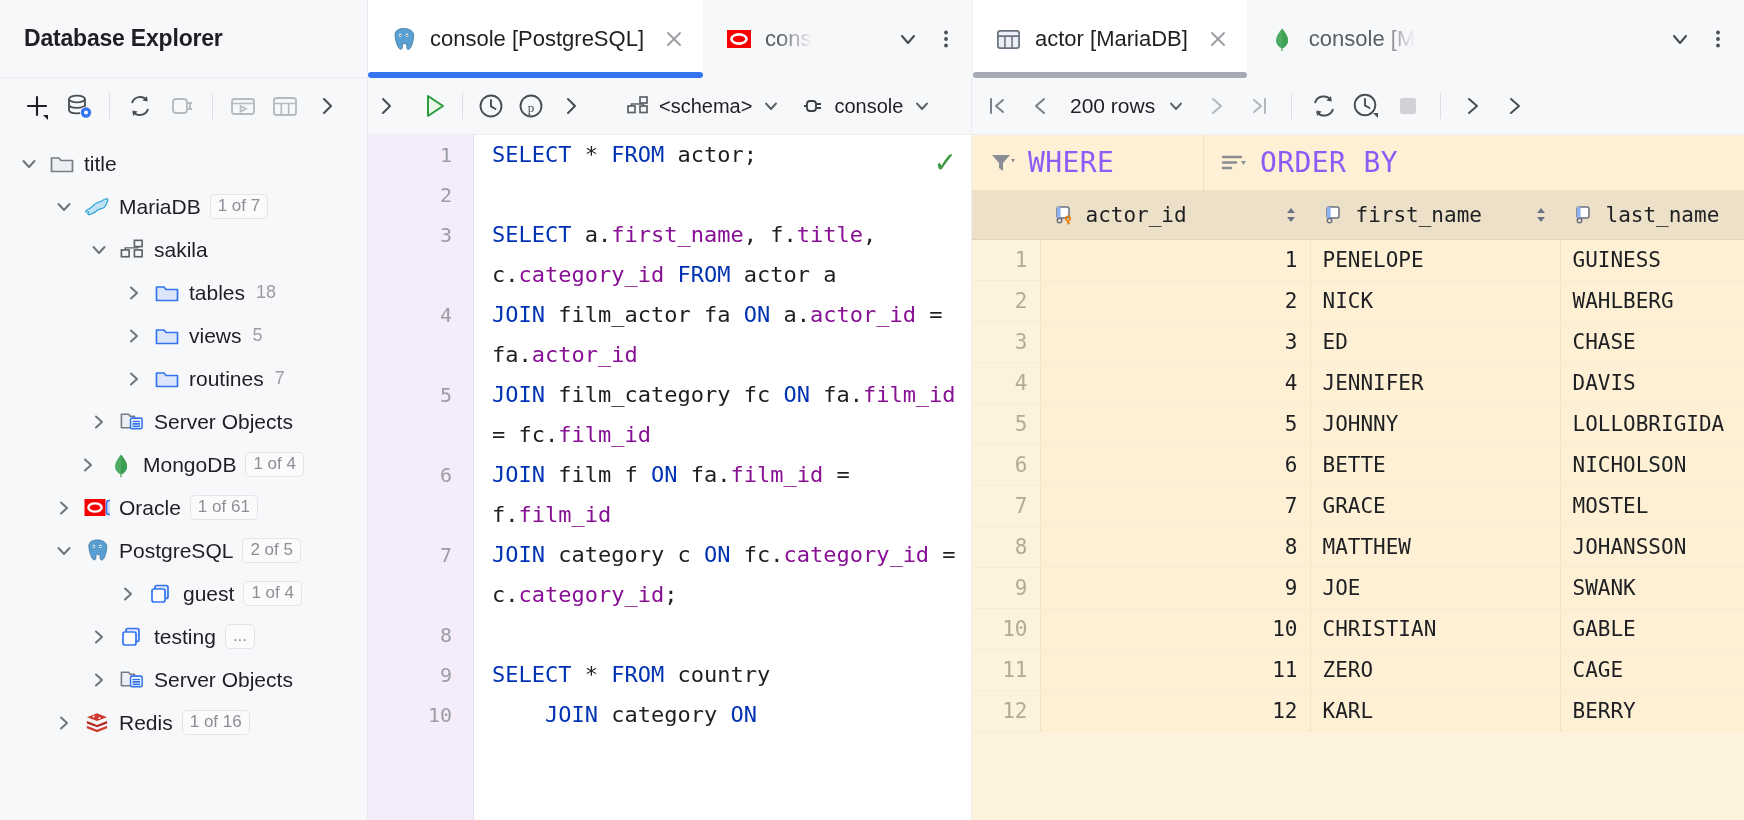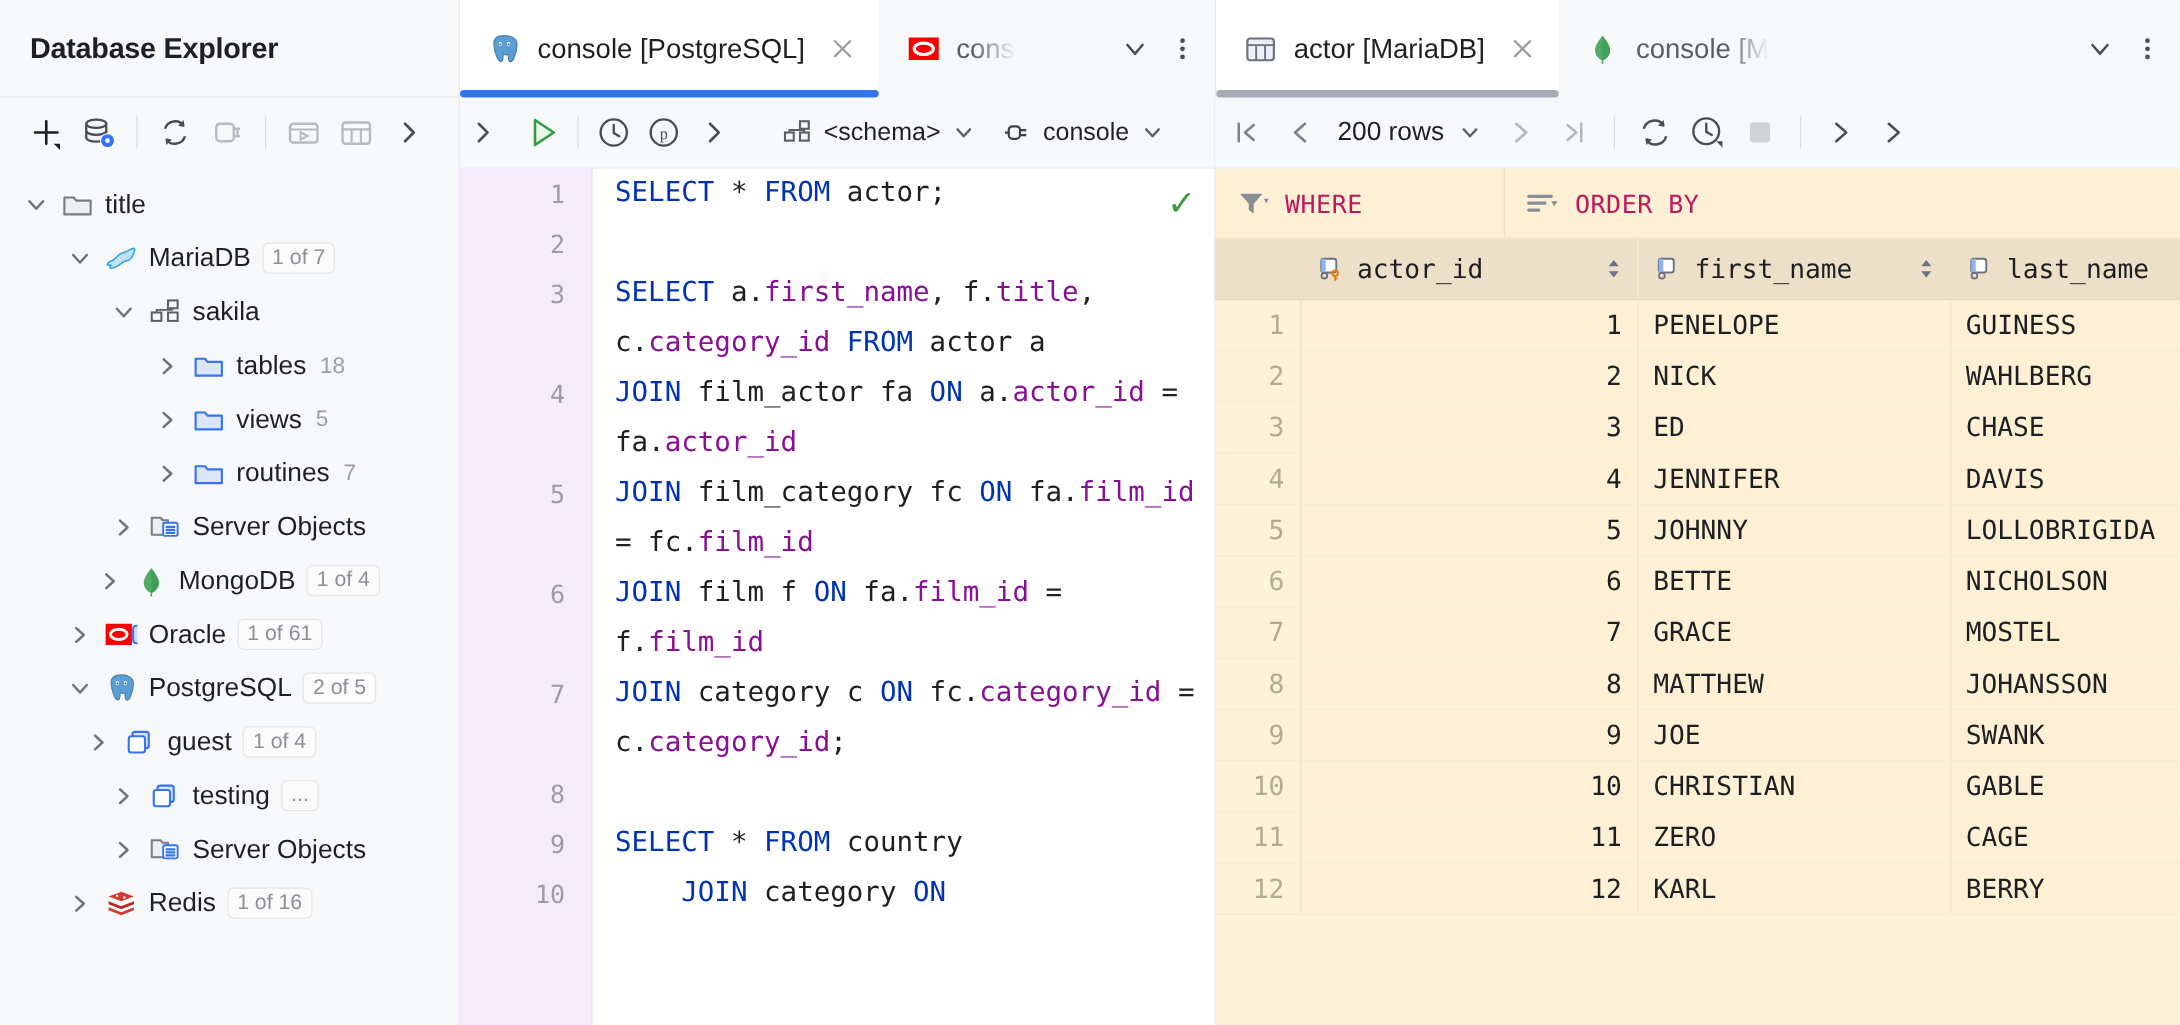--- a/index.html
+++ b/index.html
@@ -275,22 +275,22 @@
   .filter-cell {
     display: flex;
     align-items: center;
     gap: 12px;
     padding-left: 16px;
   }
   .filter-cell.where { width: 232px; flex:0 0 232px; border-right: 1px solid #f0e0bd;}
   .filter-cell.order { flex: 1; }
   .filter-label {
     font-family: "DejaVu Sans Mono", monospace;
-    font-size: 20px;
-    color: #be185d;
+    font-size: 28px;
+    color: #8b5cf6;
     letter-spacing: 0.4px;
   }
 
   .grid {
     flex: 1;
     overflow: hidden;
     position: relative;
     background: #fdf2dc;
   }
   table.datagrid {
@@ -539,21 +539,21 @@
               <path d="M16 3c-6 0-10 2.6-10 7.4 0 4.2 1.2 9.3 3.2 13.6 1 2.2 2.3 3.6 3.6 3.6 1 0 1.5-.8 1.7-2.2.2-1.6.4-3.6.4-5.4 0 0 1.2 1.2 2.4 1.2s2.3-.8 2.3-.8c0 2 .2 4.2.5 5.6.3 1.3.8 1.8 1.6 1.8 1.4 0 2.6-1.6 3.5-3.8C27.1 19.8 28 15 28 11c0-4.8-5-8-12-8z" fill="#5a9fd4" stroke="#4a7fa8" stroke-width="1.1"></path>
               <ellipse cx="12.1" cy="11" rx="1.5" ry="2" fill="#ffffff"></ellipse>
               <ellipse cx="20" cy="11" rx="1.5" ry="2" fill="#ffffff"></ellipse>
               <circle cx="12.1" cy="11.3" r=".8" fill="#1b3a54"></circle>
               <circle cx="20" cy="11.3" r=".8" fill="#1b3a54"></circle>
             </svg>
           </span>
           <span class="node-label">PostgreSQL</span>
           <span class="badge">2 of 5</span>
         </div>
-        <div class="node" style="padding-left: 68px;">
+        <div class="node" style="padding-left: 117px;">
           <span class="chev">
             <svg width="22" height="22" viewBox="0 0 22 22">
               <path d="M8 5.5 L14 11 L8 16.5" fill="none" stroke="#6f737b" stroke-width="2" stroke-linecap="round" stroke-linejoin="round"></path>
             </svg>
           </span>
           <span class="node-icon">
             <svg width="26" height="26" viewBox="0 0 26 26">
               <rect x="7" y="4.5" width="13" height="13" rx="2" fill="#dce6fb" stroke="#3574f0" stroke-width="1.7"></rect>
               <rect x="4" y="8" width="13" height="13" rx="2" fill="#ffffff" stroke="#3574f0" stroke-width="1.7"></rect>
             </svg>

